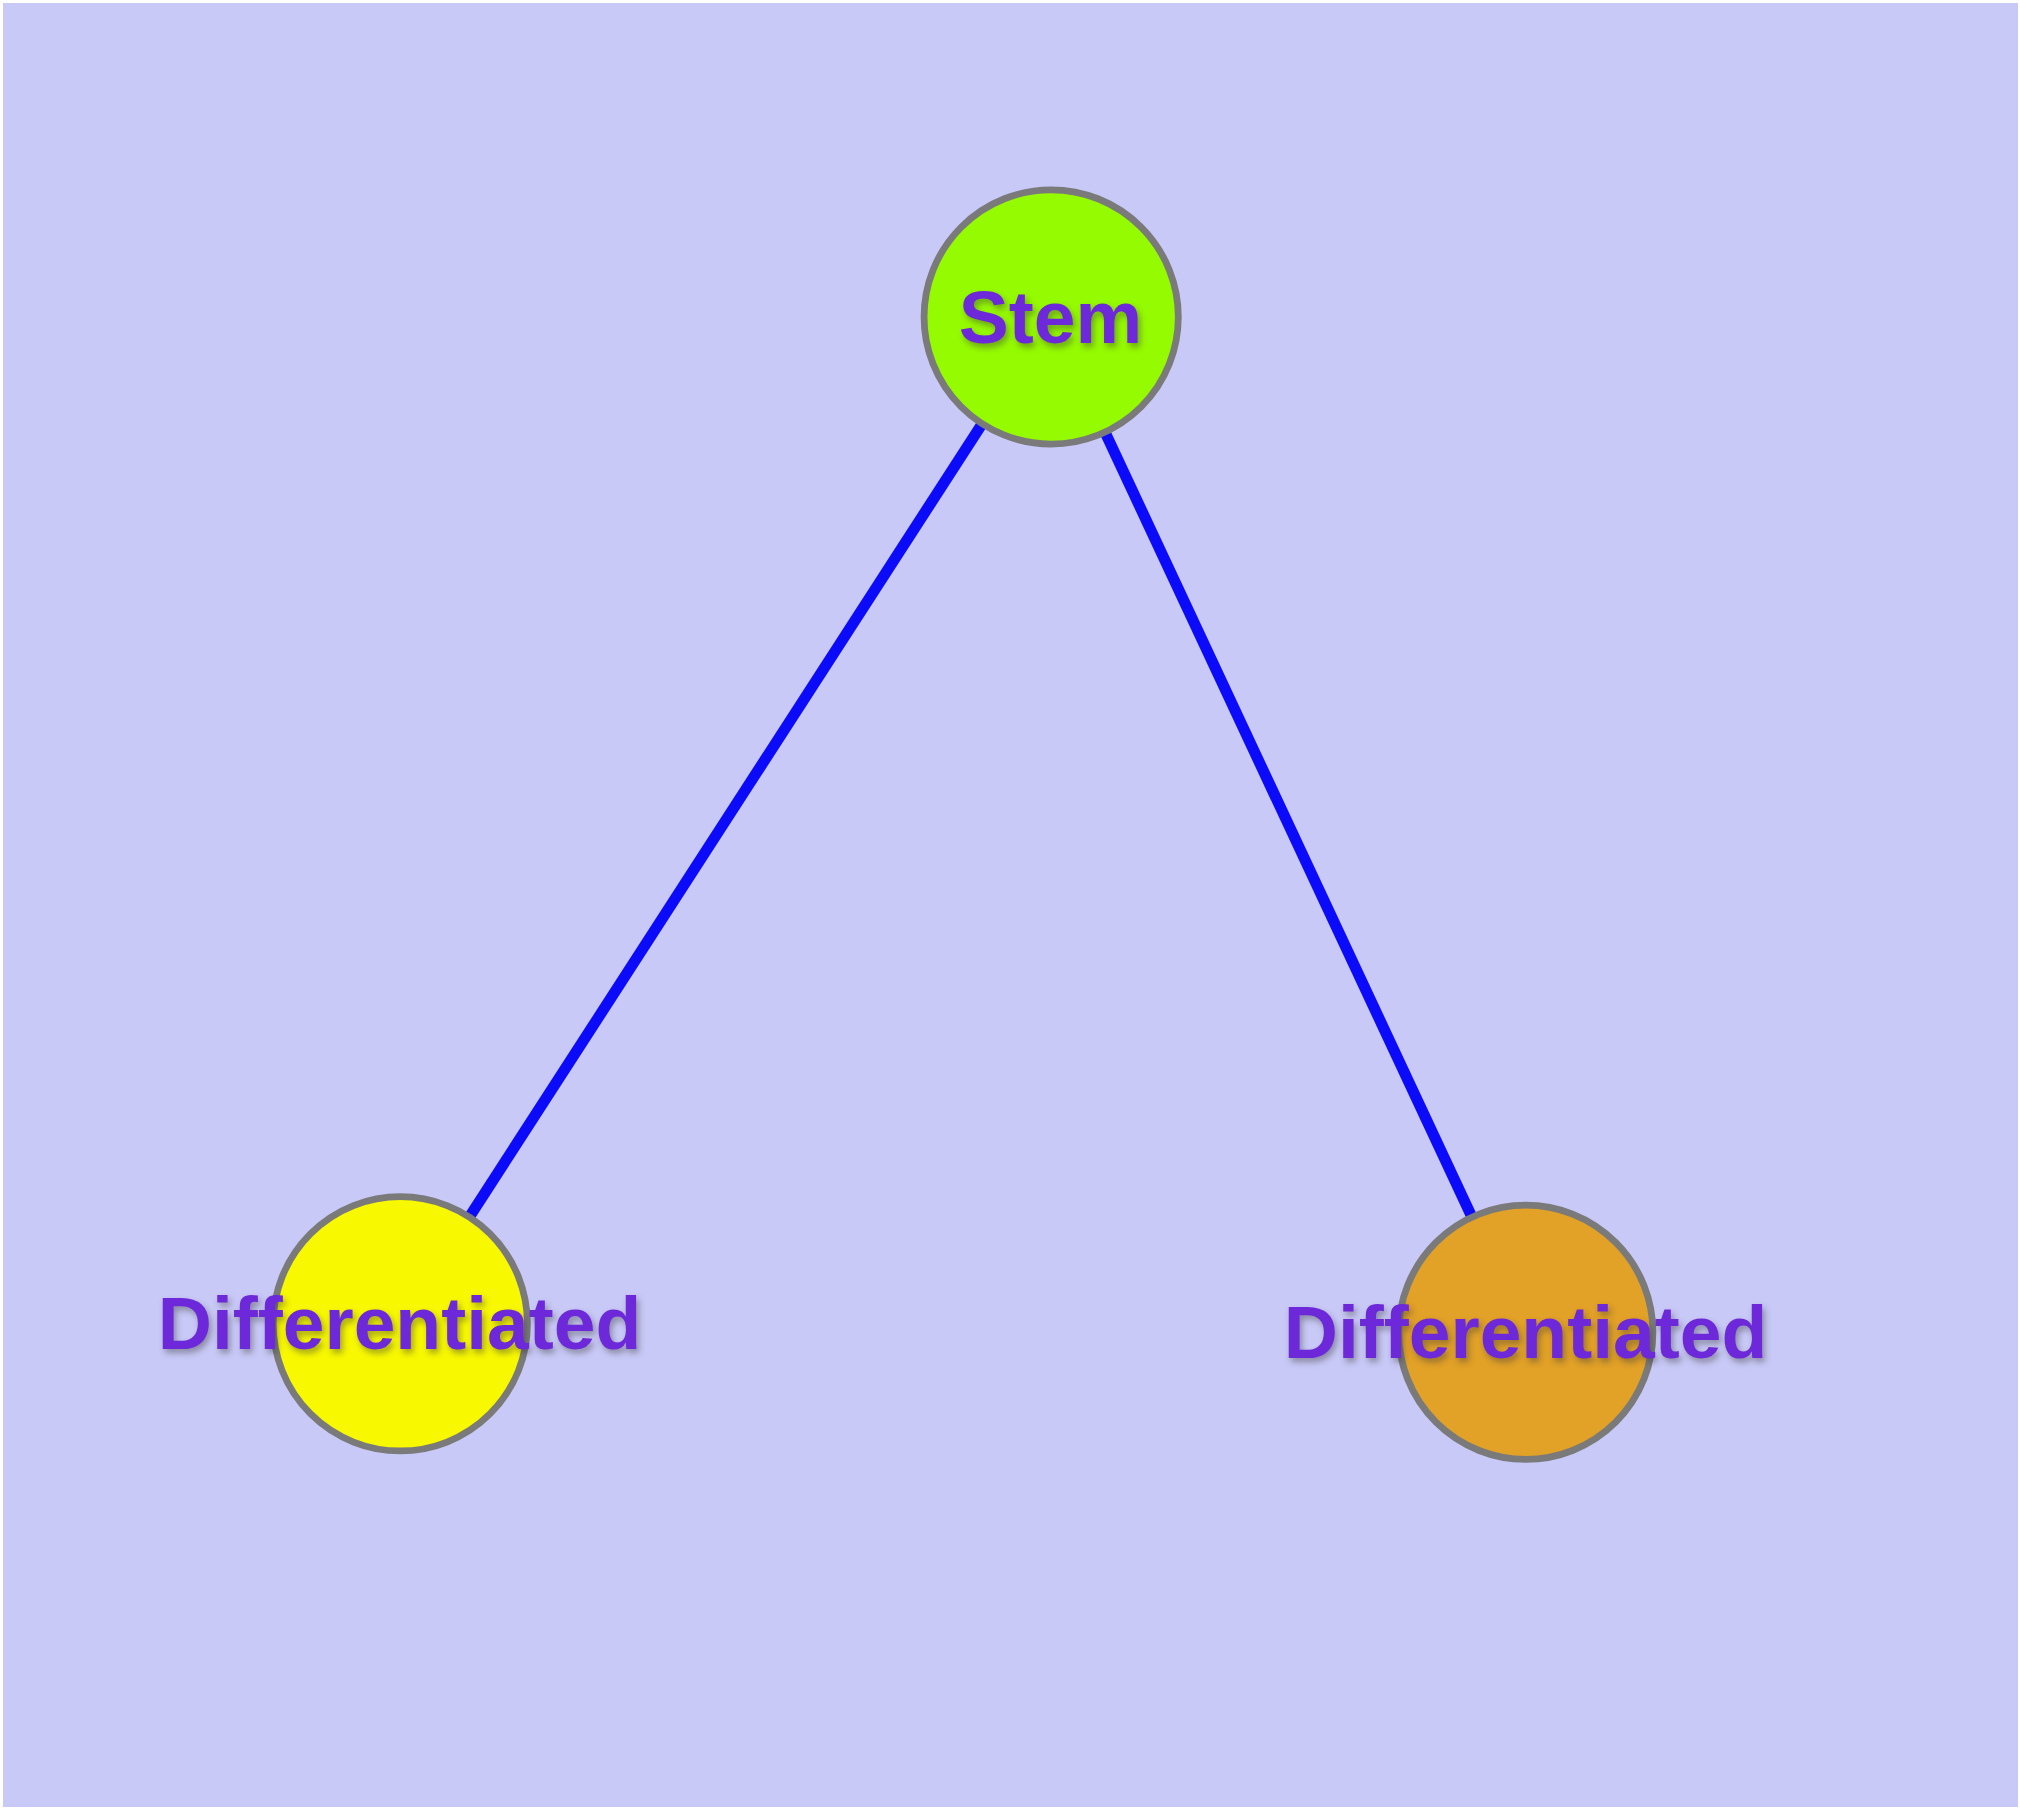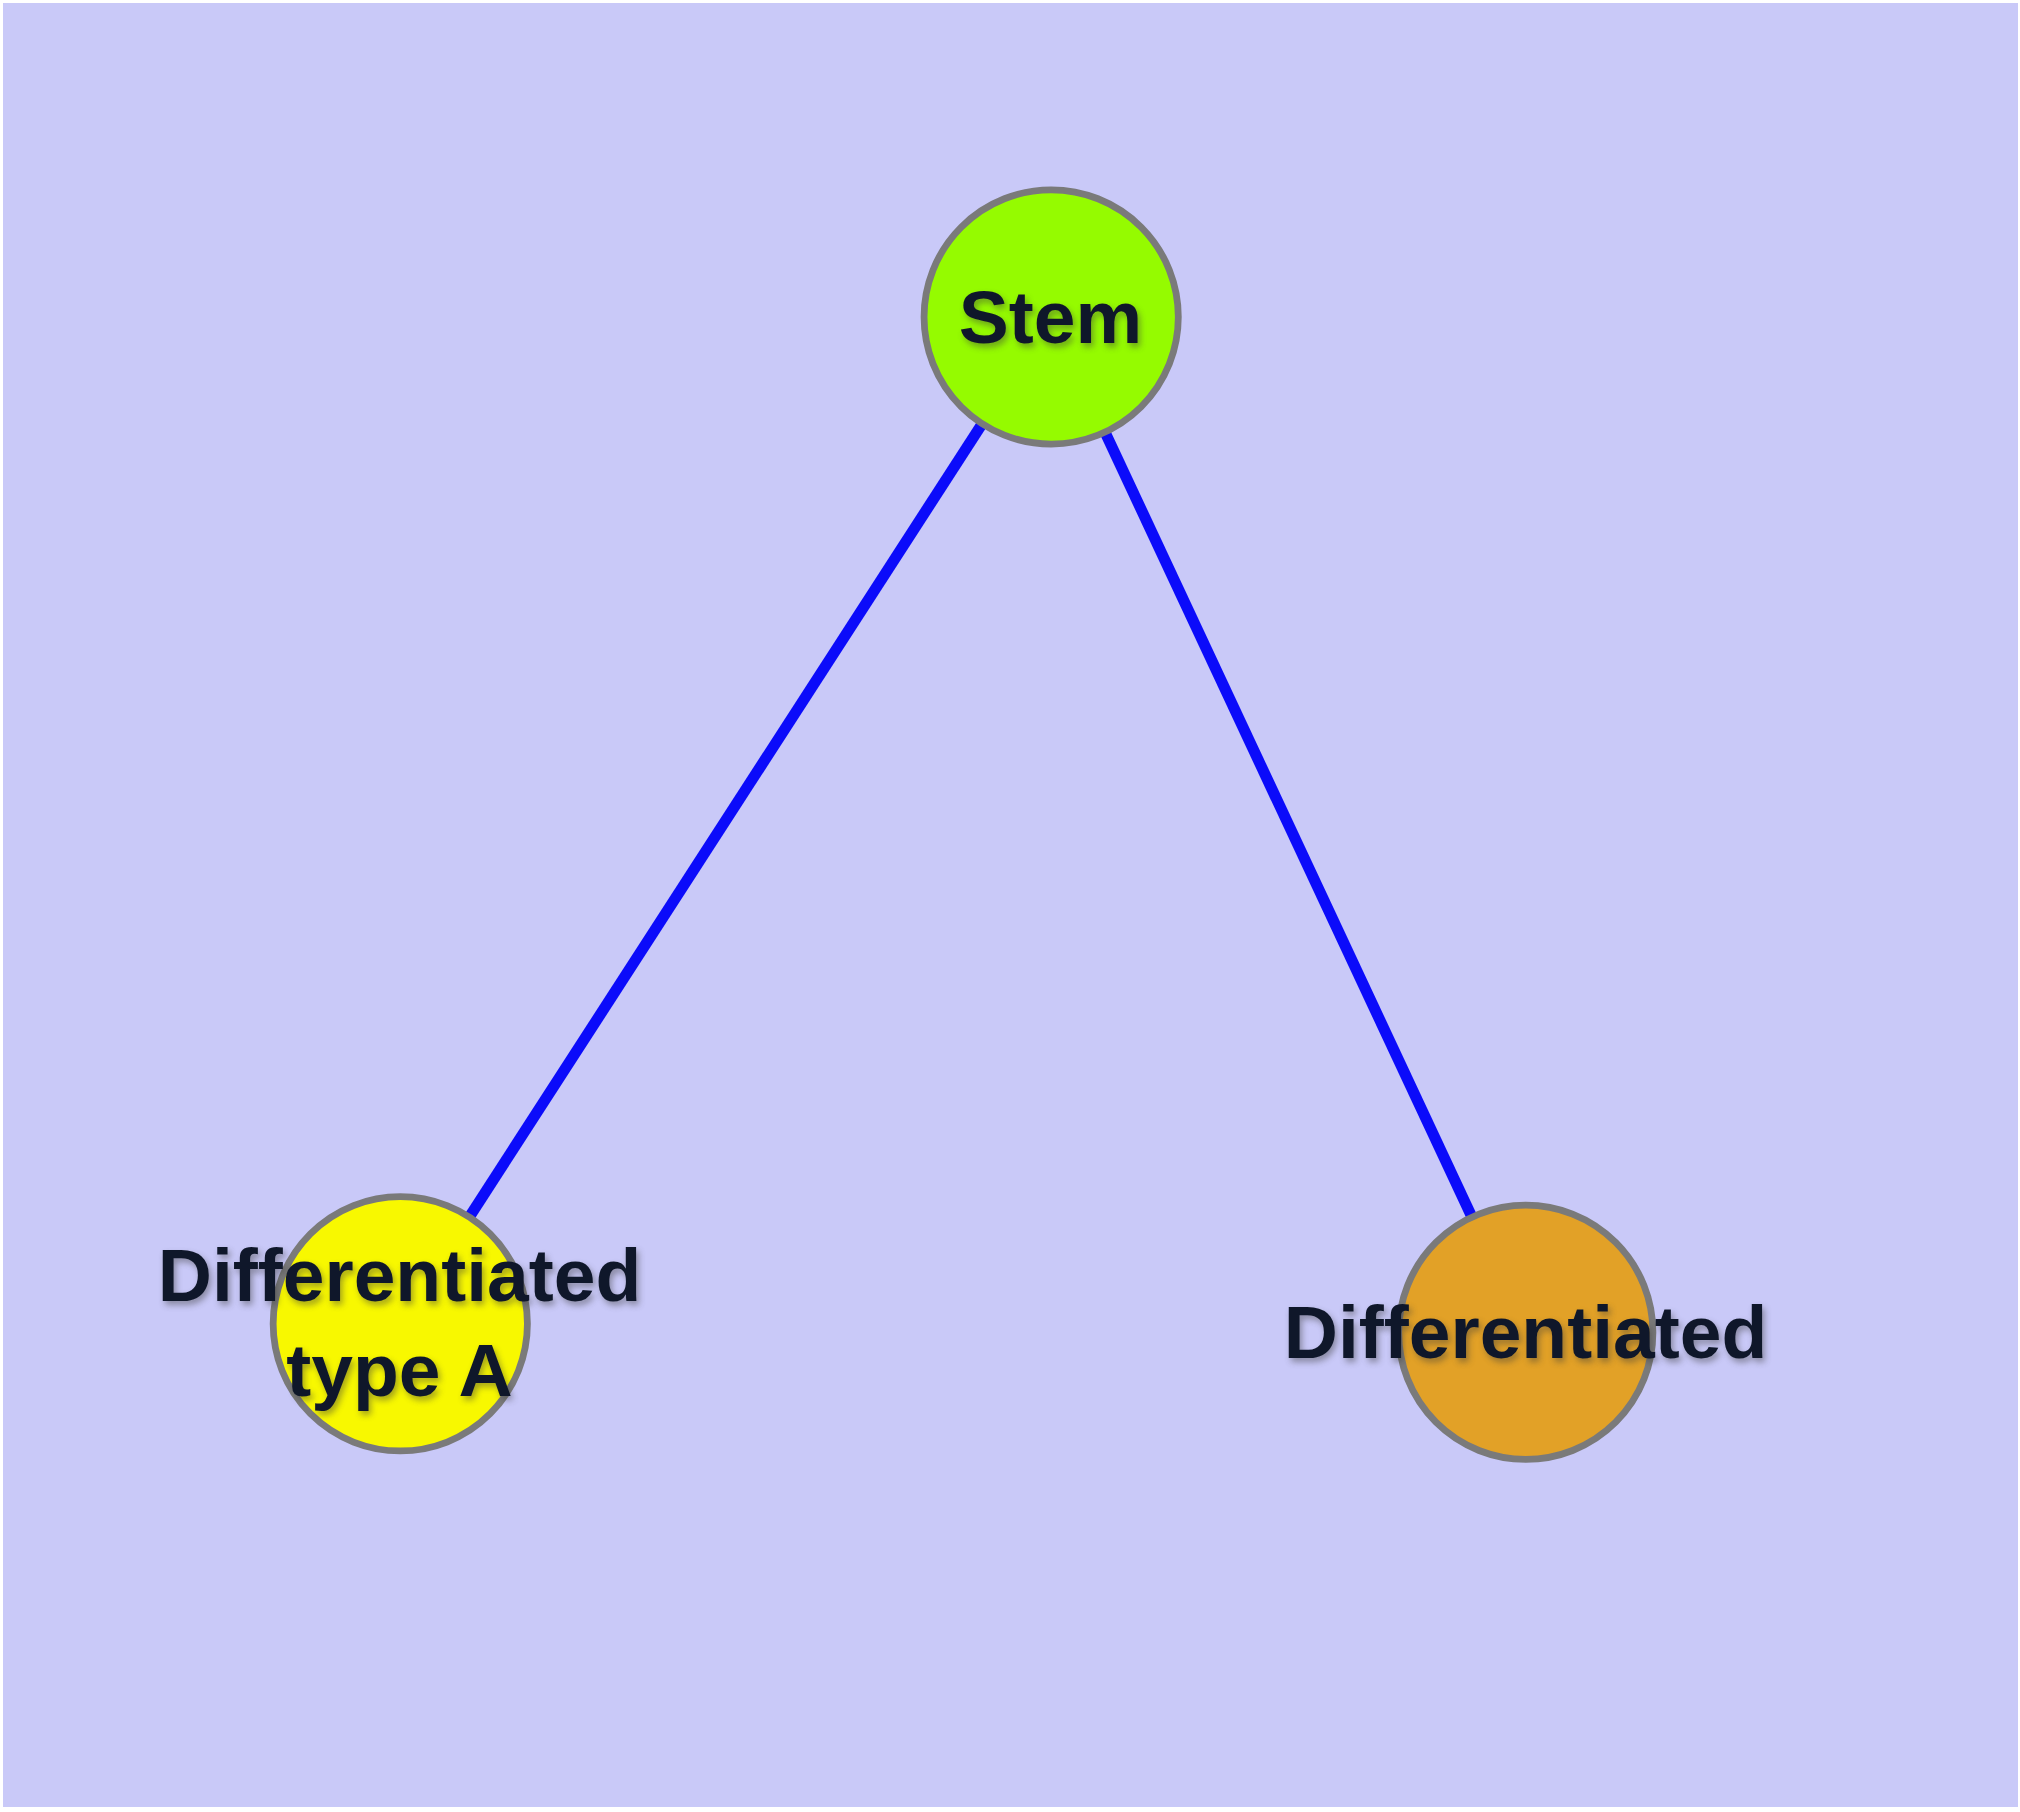--- a/index.html
+++ b/index.html
@@ -29,21 +29,21 @@
     width: 2021px;
     height: 1812px;
   }
   .node-label {
     position: absolute;
     transform: translate(-50%, -50%);
     text-align: center;
     font-weight: bold;
     font-size: 75px;
     line-height: 95px;
-    color: #0f172a;
+    color: #6d28d9;
     white-space: nowrap;
     text-shadow: 2.5px 4.2px 6px rgba(60, 60, 60, 0.45);
   }
   .node-label .label-line {
     display: block;
   }
 </style>
 </head>
 <body>
 
@@ -58,20 +58,19 @@
         <circle cx="472" cy="1562" r="150" fill="#f8f800" stroke="#7a7a7a" stroke-width="8"></circle>
         <circle cx="1800" cy="1572" r="150" fill="#e2a127" stroke="#7a7a7a" stroke-width="8"></circle>
       </g>
   </svg>
   <div>
       <div class="node-label" style="left: 1048px; top: 314px;">
         <span class="label-line">Stem</span>
       </div>
       <div class="node-label" style="left: 397px; top: 1320px;">
         <span class="label-line">Differentiated</span>
-        <span class="label-line">type A</span>
       </div>
       <div class="node-label" style="left: 1523px; top: 1329px;">
         <span class="label-line">Differentiated</span>
       </div>
     </div>
 </div>
 
 
 </body></html>

